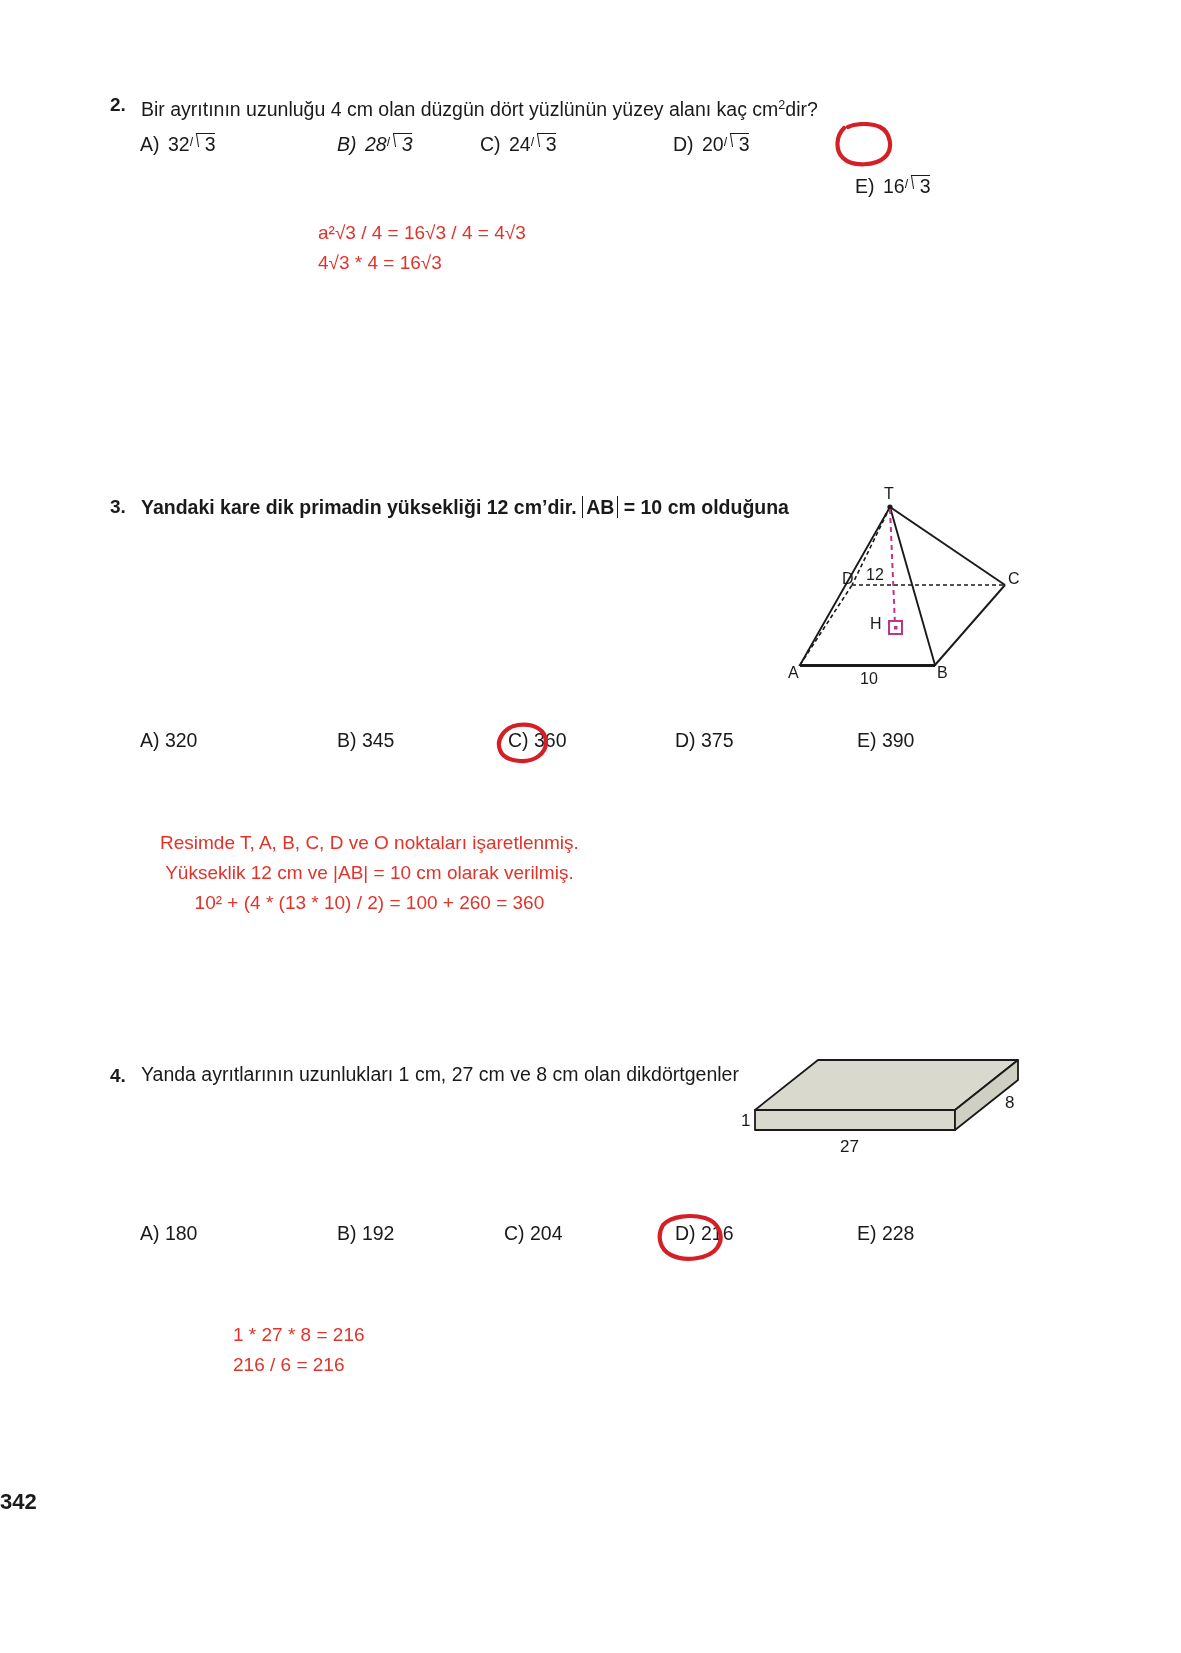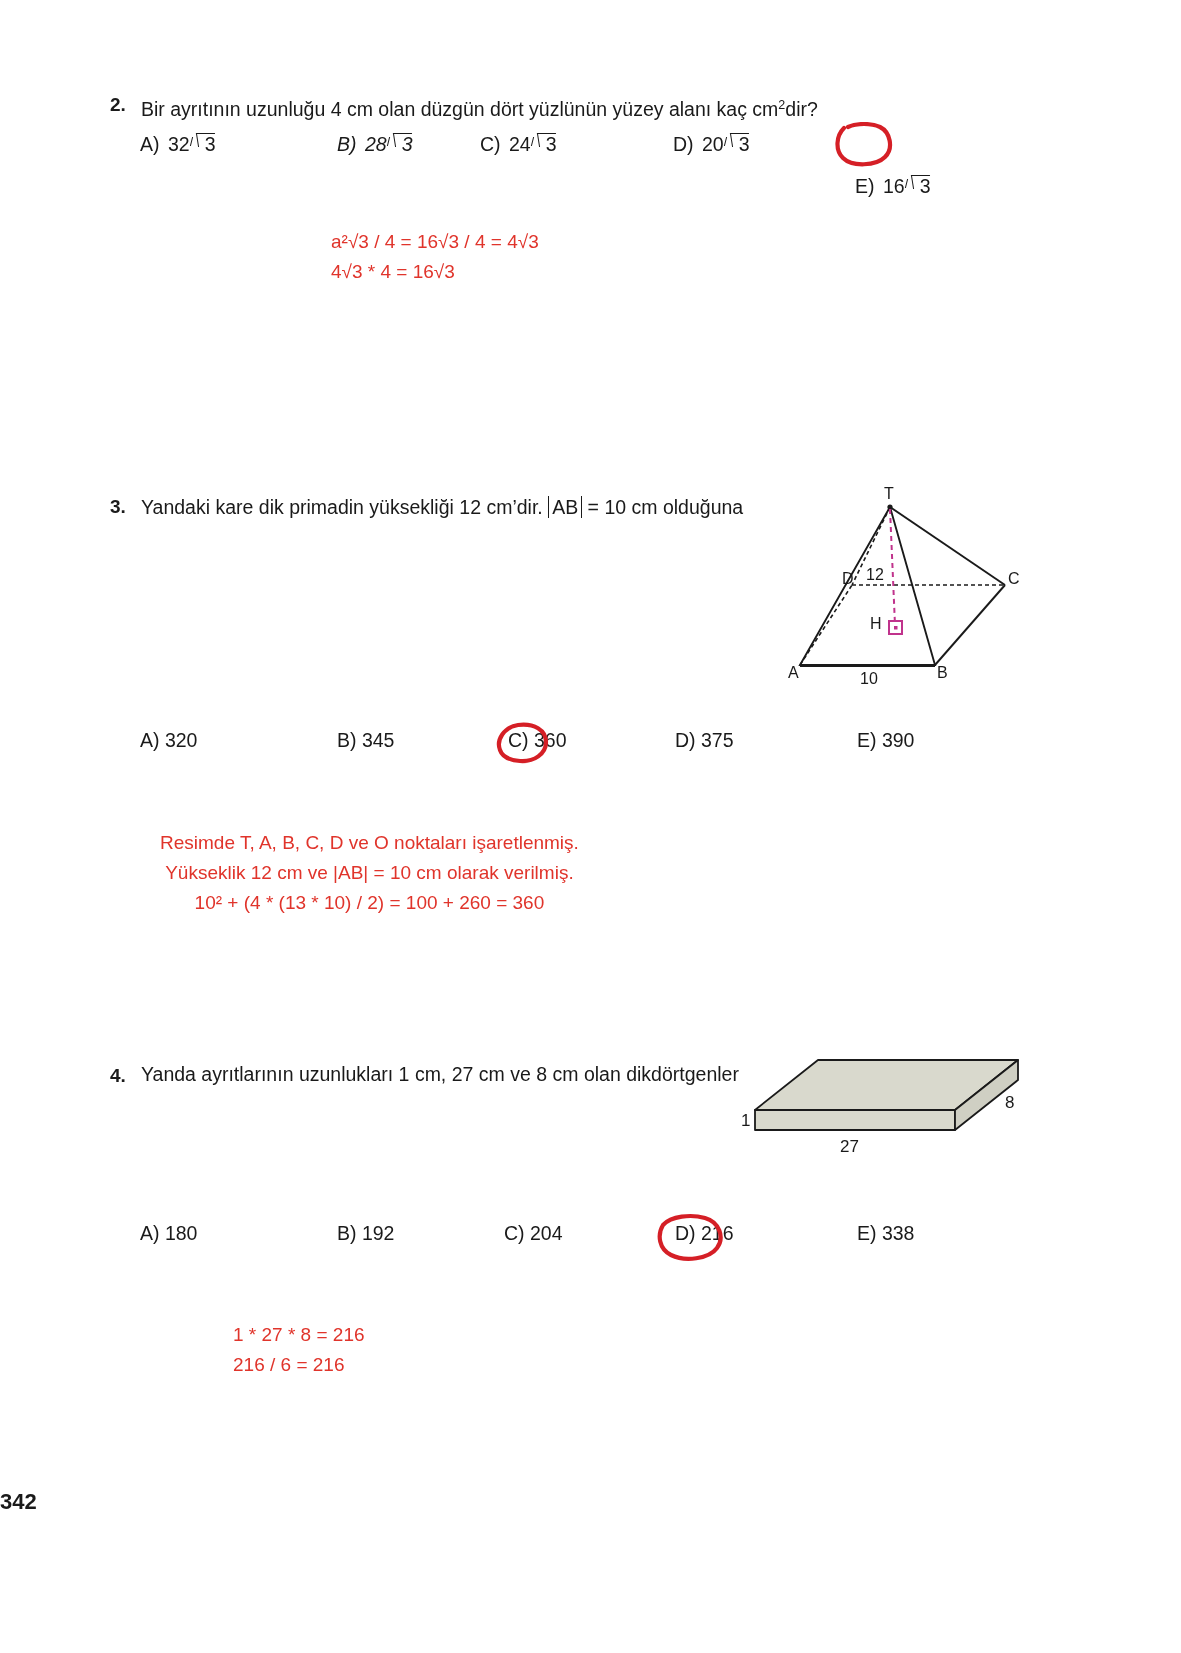--- a/index.html
+++ b/index.html
@@ -72,27 +72,27 @@
         <span class="radnum">16</span><span class="rad"><span class="radnum">3</span></span>
       </div>
     </div>
 
     <div class="redcircle" style="left:832px;top:122px;">
       <svg width="70" height="46" viewBox="0 0 70 46">
         <path d="M12 6 C4 14 3 28 11 36 C20 45 44 44 53 35 C62 26 58 10 48 5 C39 1 25 1 16 5" fill="none" stroke="#d51f26" stroke-width="4.2" stroke-linecap="round"></path>
       </svg>
     </div>
 
-    <div class="red" style="left:331px;top:218px;margin-top:9px;"><span>a²√3 / 4 = 16√3 / 4 = 4√3</span>
+    <div class="red" style="left:318px;top:218px;"><span>a²√3 / 4 = 16√3 / 4 = 4√3</span>
 <span>4√3 * 4 = 16√3</span></div>
   </div>
 
   <div class="q">
     <div class="qnum" style="left:110px;top:496px;">3.</div>
-    <div class="qtext" style="left:141px;top:488px;width:660px;">
+    <div class="qtext" style="left:141px;top:488px;width:660px;font-weight:bold;">
       <div>
         <span>Yandaki kare dik primadin yüksekliği 12 cm’dir. </span><span class="absbar">AB</span><span> = 10 cm olduğuna</span>
       </div>
     </div>
 
     <div class="fig" style="left:780px;top:485px;">
       <svg width="260" height="205" viewBox="0 0 260 205">
 
         <polyline points="110,22 20,180 155,180 110,22" fill="none" stroke="#1a1a1a" stroke-width="1.9"></polyline>
         <line x1="110" y1="22" x2="225" y2="100" stroke="#1a1a1a" stroke-width="1.9"></line>
@@ -198,21 +198,21 @@
       <div class="opt" style="left:504px;">
         <span>C)</span>
         <span>204</span>
       </div>
       <div class="opt" style="left:675px;">
         <span>D)</span>
         <span>216</span>
       </div>
       <div class="opt" style="left:857px;">
         <span>E)</span>
-        <span>338</span>
+        <span>228</span>
       </div>
     </div>
 
     <div class="redcircle" style="left:655px;top:1213px;">
       <svg width="80" height="50" viewBox="0 0 80 50">
         <path d="M8 12 C2 22 4 36 16 42 C30 49 54 46 62 35 C70 24 64 9 50 5 C36 1 16 3 8 12 Z" fill="none" stroke="#d51f26" stroke-width="4.2" stroke-linecap="round"></path>
       </svg>
     </div>
 
     <div class="red" style="left:233px;top:1320px;"><span>1 * 27 * 8 = 216</span>

